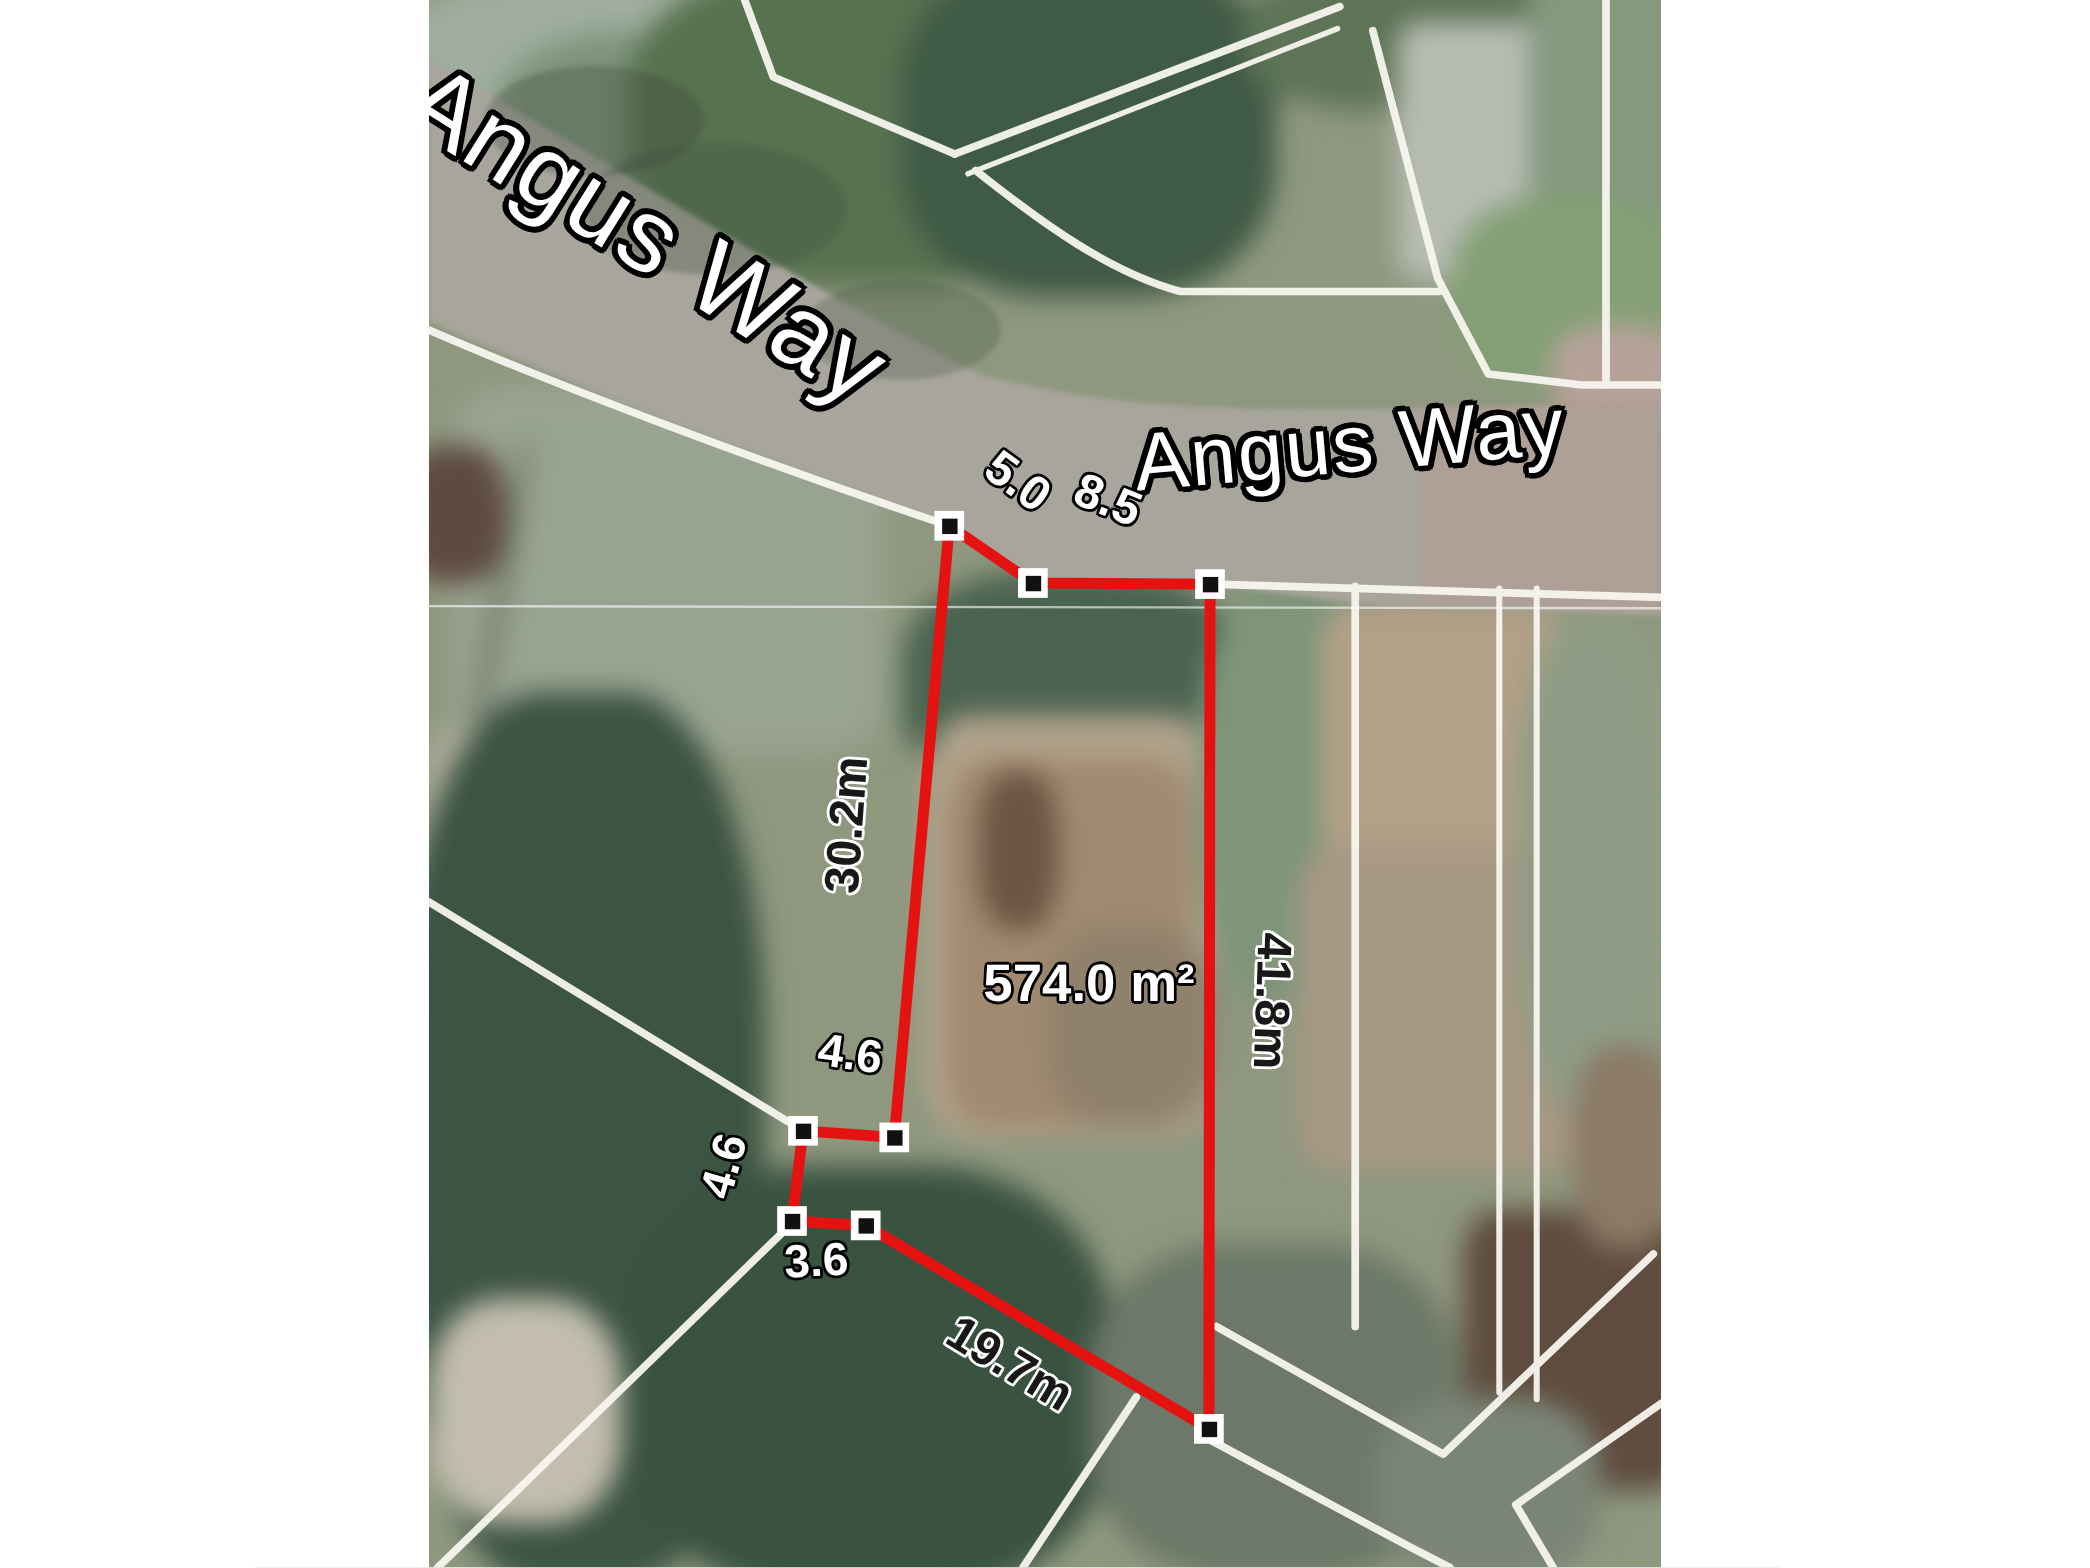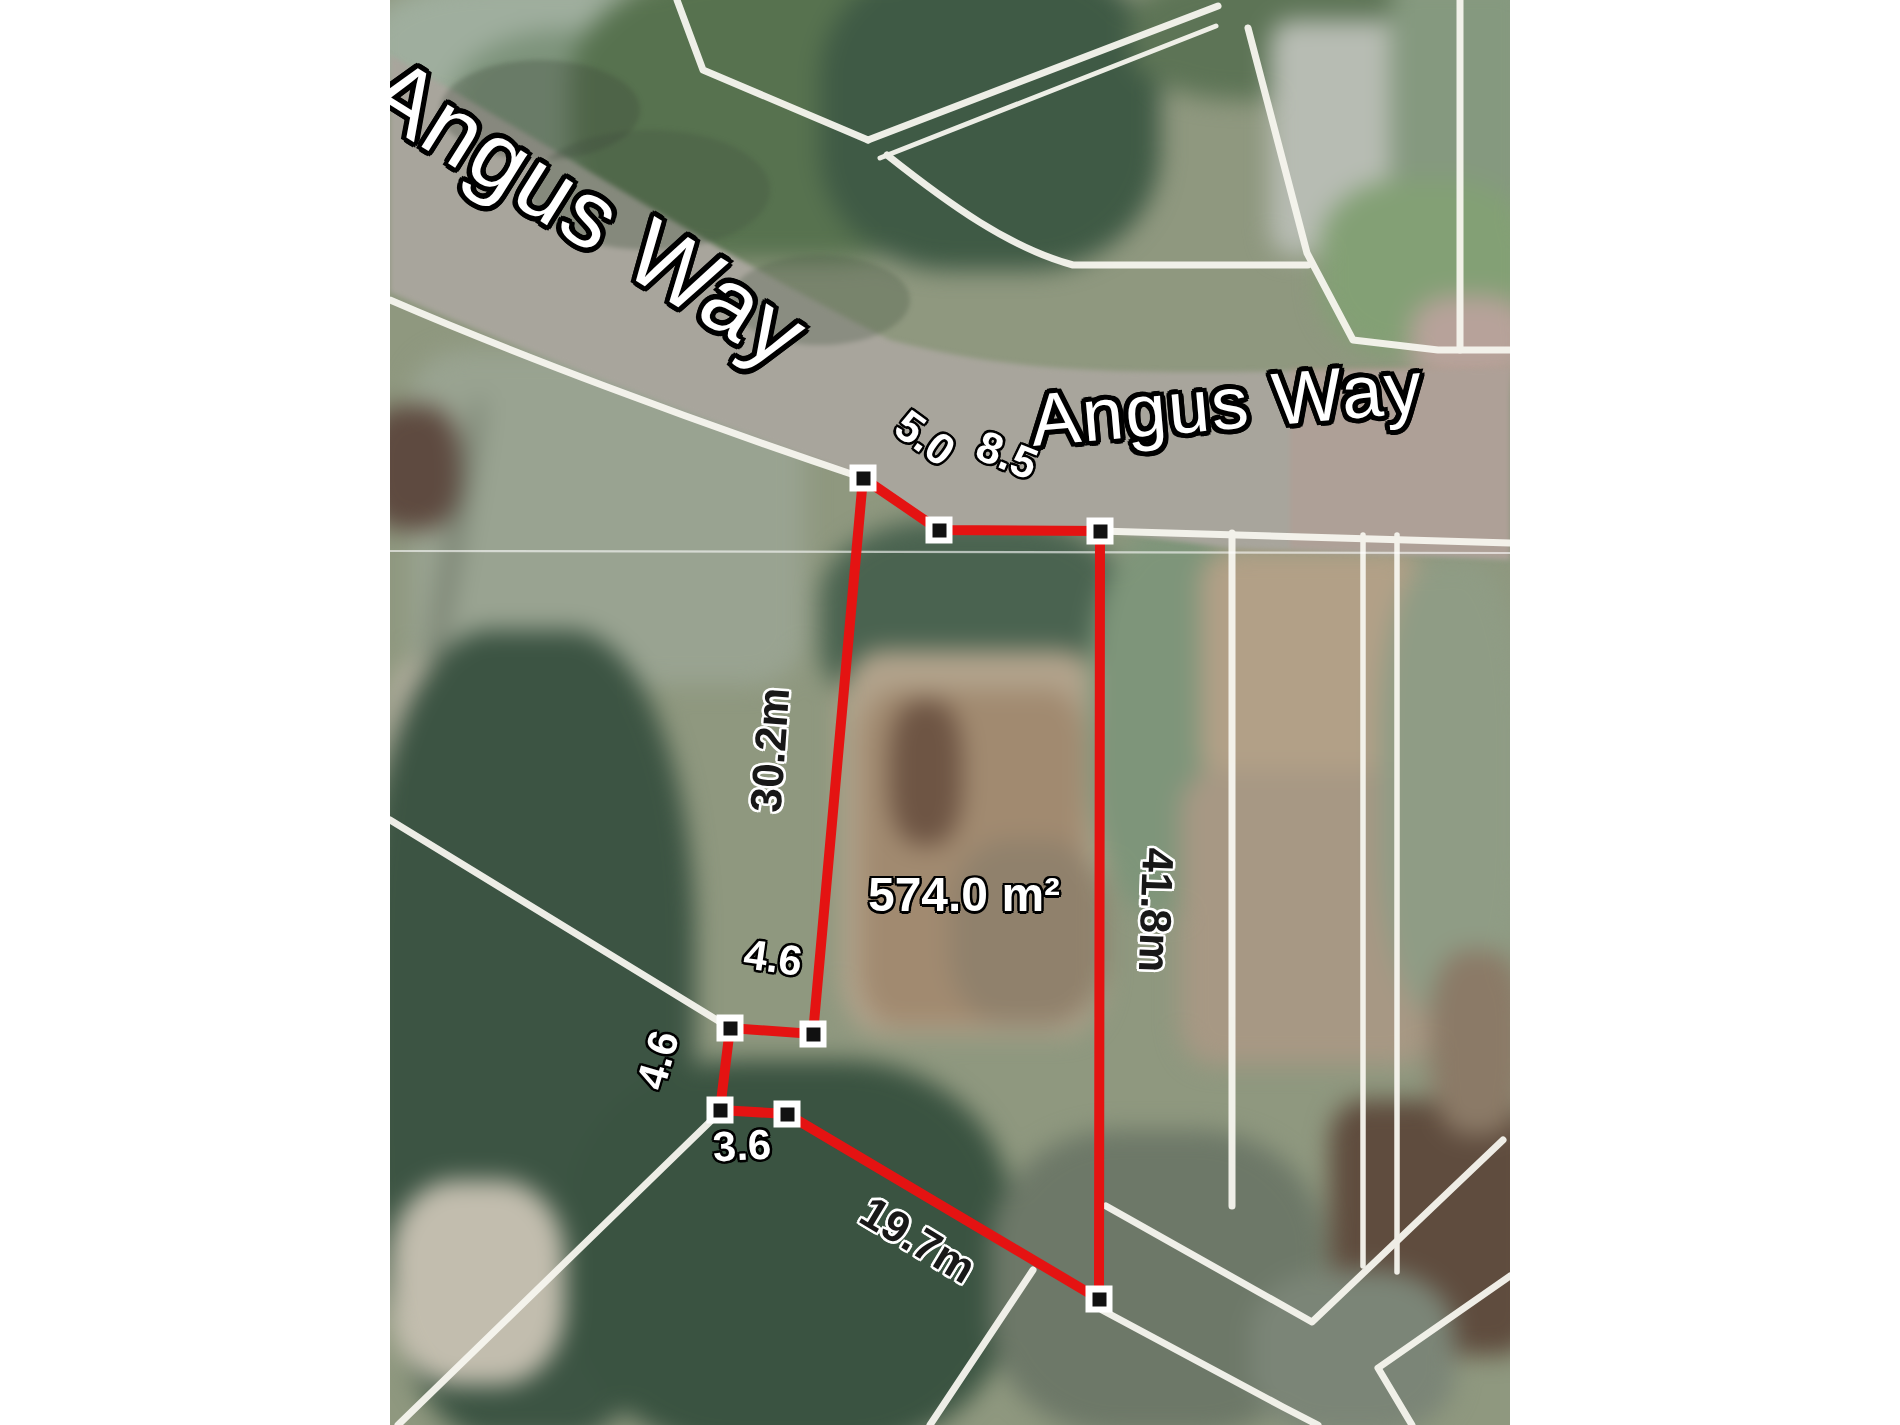--- a/index.html
+++ b/index.html
@@ -130,19 +130,19 @@
         <div class="lbl street" style="left: 198px; top: 213px; font-size: 94px; transform: translate(-50%, -50%) rotate(32deg);">Angus Way</div>
         <div class="lbl street" style="left: 837px; top: 404px; font-size: 74px; transform: translate(-50%, -50%) rotate(-5deg);">Angus Way</div>
         <div class="lbl m-light" style="left: 535px; top: 438px; font-size: 44px; transform: translate(-50%, -50%) rotate(36deg);">5.0</div>
         <div class="lbl m-light" style="left: 617px; top: 455px; font-size: 44px; transform: translate(-50%, -50%) rotate(22deg);">8.5</div>
         <div class="lbl m-dark" style="left: 380px; top: 750px; font-size: 44px; transform: translate(-50%, -50%) rotate(-86deg);">30.2m</div>
         <div class="lbl m-dark" style="left: 766px; top: 910px; font-size: 44px; transform: translate(-50%, -50%) rotate(92deg);">41.8m</div>
         <div class="lbl m-light" style="left: 383px; top: 958px; font-size: 42px; transform: translate(-50%, -50%) rotate(8deg);">4.6</div>
         <div class="lbl m-light" style="left: 268px; top: 1060px; font-size: 42px; transform: translate(-50%, -50%) rotate(-74deg);">4.6</div>
         <div class="lbl m-light" style="left: 352px; top: 1146px; font-size: 42px; transform: translate(-50%, -50%) rotate(-3deg);">3.6</div>
         <div class="lbl m-dark" style="left: 528px; top: 1240px; font-size: 44px; transform: translate(-50%, -50%) rotate(31deg);">19.7m</div>
-        <div class="lbl m-light" style="left: 574px; top: 895px; font-size: 48px; transform: translate(-50%, -50%) rotate(0deg);">574.0 m²</div>
+        <div class="lbl m-light" style="left: 600px; top: 895px; font-size: 48px; transform: translate(-50%, -50%) rotate(0deg);">574.0 m²</div>
       </div>
   </div>
 
   <div class="margin" style="left:0;width:390px;"></div>
   <div class="margin" style="left:1510px;width:390px;"></div>
 </div>
 
 </body></html>

